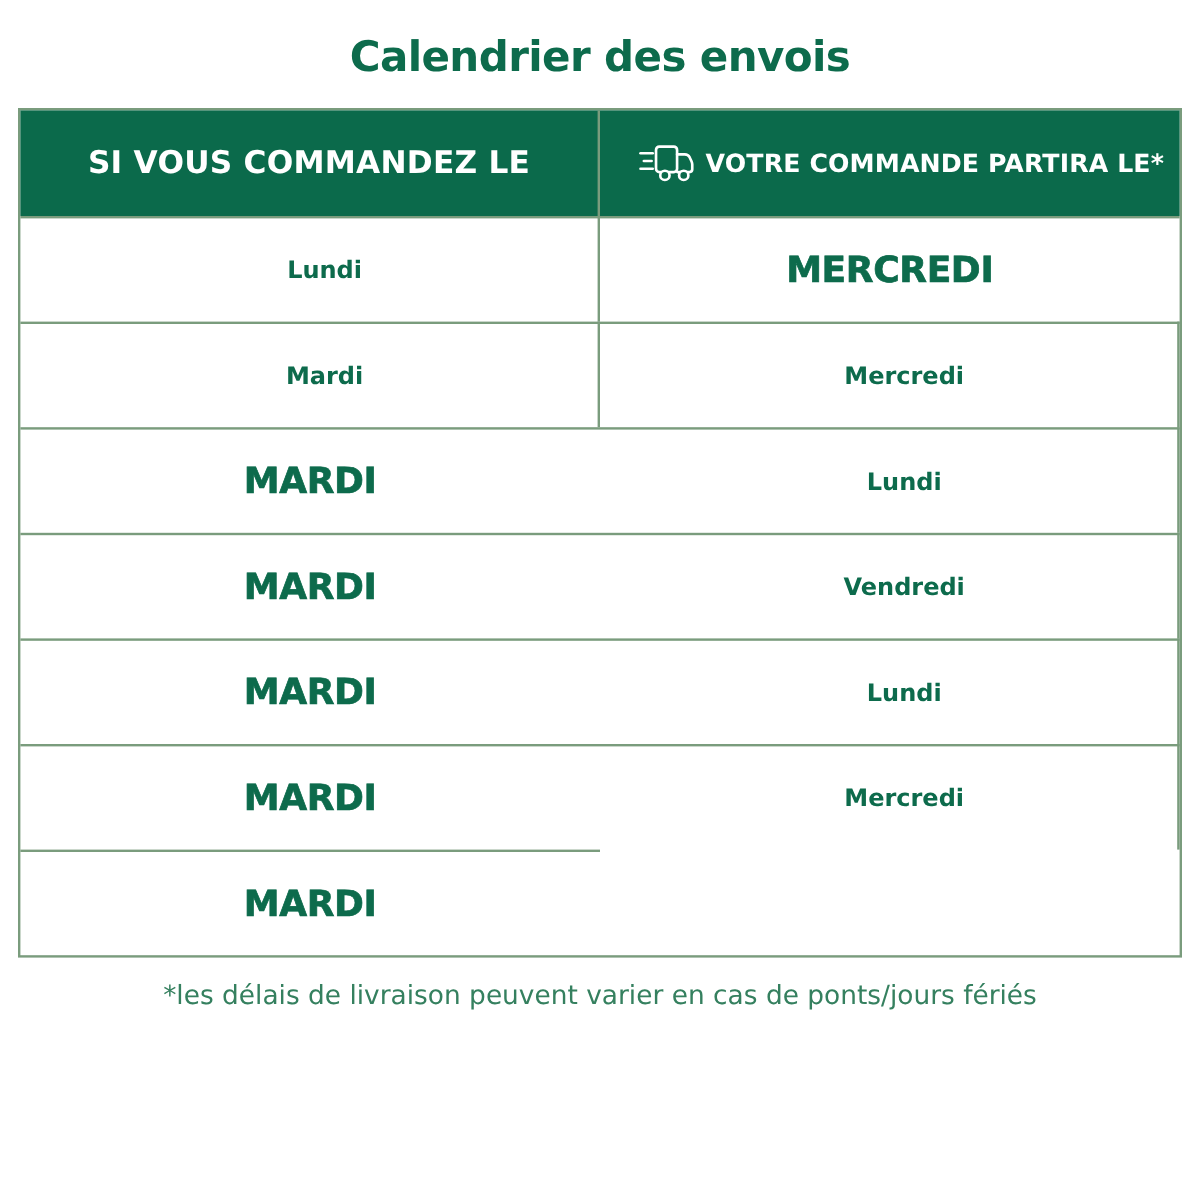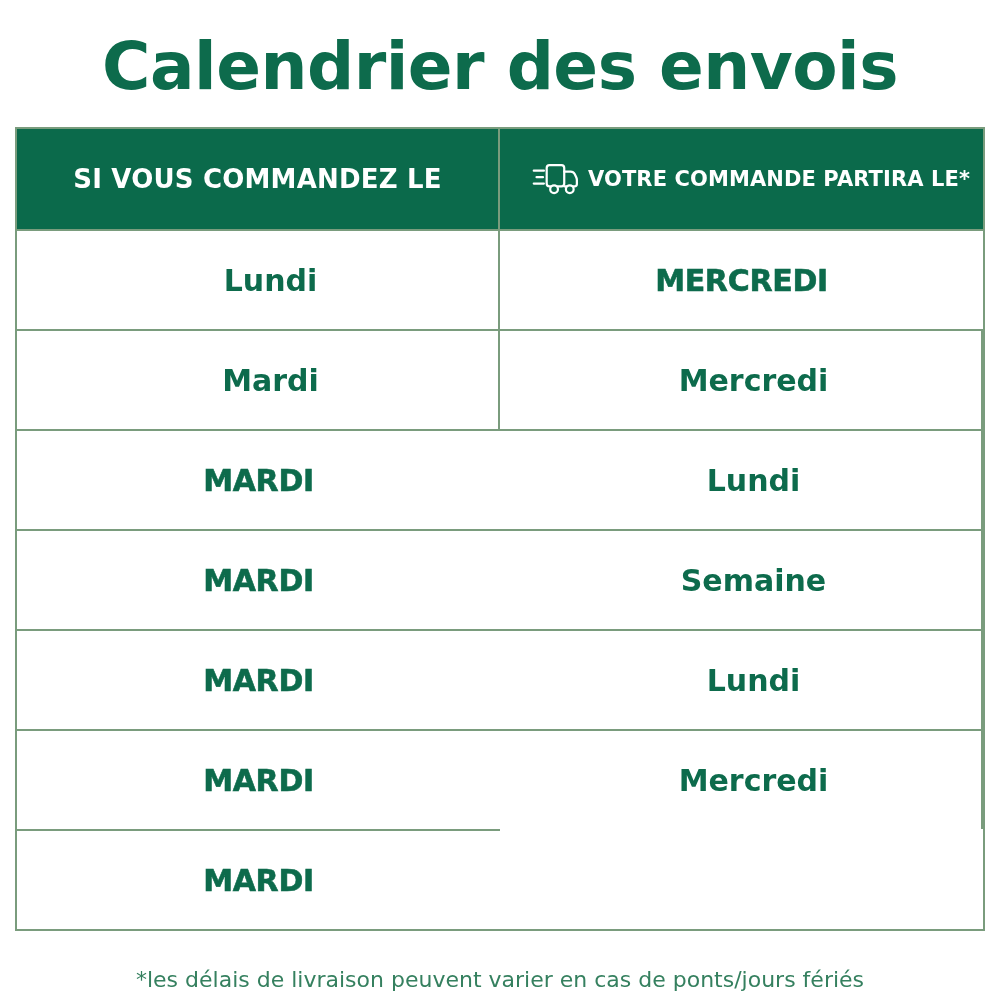--- a/index.html
+++ b/index.html
@@ -13,66 +13,66 @@
   html,body{margin:0;padding:0;}
   body{
     width:1000px;height:1000px;
     background:var(--page-bg,#fff);
     font-family:"DejaVu Sans","Liberation Sans",sans-serif;
     overflow:hidden;
   }
   .page-title{
     margin:28px 0 22px;
     text-align:center;
-    font-size:66px;
+    font-size:35px;
     font-weight:bold;
     letter-spacing:-0.5px;
     color:var(--text-green,#0D6B4C);
   }
   .schedule-table{
     margin:0 15px;
     border:2px solid var(--grid-line,#7A9C7D);
     display:grid;
     grid-template-columns:1fr 1fr;
     background:#fff;
   }
   .cell{
     display:flex;
     align-items:center;
     justify-content:center;
     box-sizing:border-box;
-    height:100px;
+    height:88px;
     border-top:2px solid var(--grid-line,#7A9C7D);
   }
   .cell.col-left{border-right:2px solid var(--grid-line,#7A9C7D);}
   .cell.header{
     border-top:none;
     background:var(--header-bg,#0B6A4B);
     color:var(--header-text,#fff);
     font-weight:bold;
   }
   .cell.header.col-left{font-size:26px;letter-spacing:0.2px;}
   .cell.header.col-right{font-size:21px;letter-spacing:0.1px;gap:9px;padding-left:18px;}
   .truck-icon{display:inline-flex;align-items:center;flex:none;}
   .day-cell{
-    font-size:30px;
+    font-size:20px;
     font-weight:bold;
     color:var(--text-green,#0D6B4C);
     padding-left:26px;
   }
   .value-cell{
     font-size:30px;
     font-weight:bold;
     letter-spacing:-0.3px;
     white-space:nowrap;
     color:var(--text-green,#0D6B4C);
     -webkit-text-stroke:0.6px var(--text-green,#0D6B4C);
   }
   .footnote{
-    margin-top:36px;
+    margin-top:20px;
     text-align:center;
     font-size:22px;
     font-weight:normal;
     color:var(--footnote-green,#35805F);
   }
 </style>
 </head>
 <body>
 
 <h1 class="page-title">Calendrier des envois</h1>
@@ -101,21 +101,21 @@
   <div class="cell col-right value-cell">MERCREDI</div>
 
   <div class="cell col-left day-cell">Mardi</div>
 
   <div class="cell col-left day-cell">Mercredi</div>
   <div class="cell col-right value-cell">MARDI</div>
 
   <div class="cell col-left day-cell">Lundi</div>
   <div class="cell col-right value-cell">MARDI</div>
 
-  <div class="cell col-left day-cell">Semaine</div>
+  <div class="cell col-left day-cell">Vendredi</div>
   <div class="cell col-right value-cell">MARDI</div>
 
   <div class="cell col-left day-cell">Lundi</div>
   <div class="cell col-right value-cell">MARDI</div>
 
   <div class="cell col-left day-cell">Mercredi</div>
   <div class="cell col-right value-cell">MARDI</div>
 
 </div>
 

